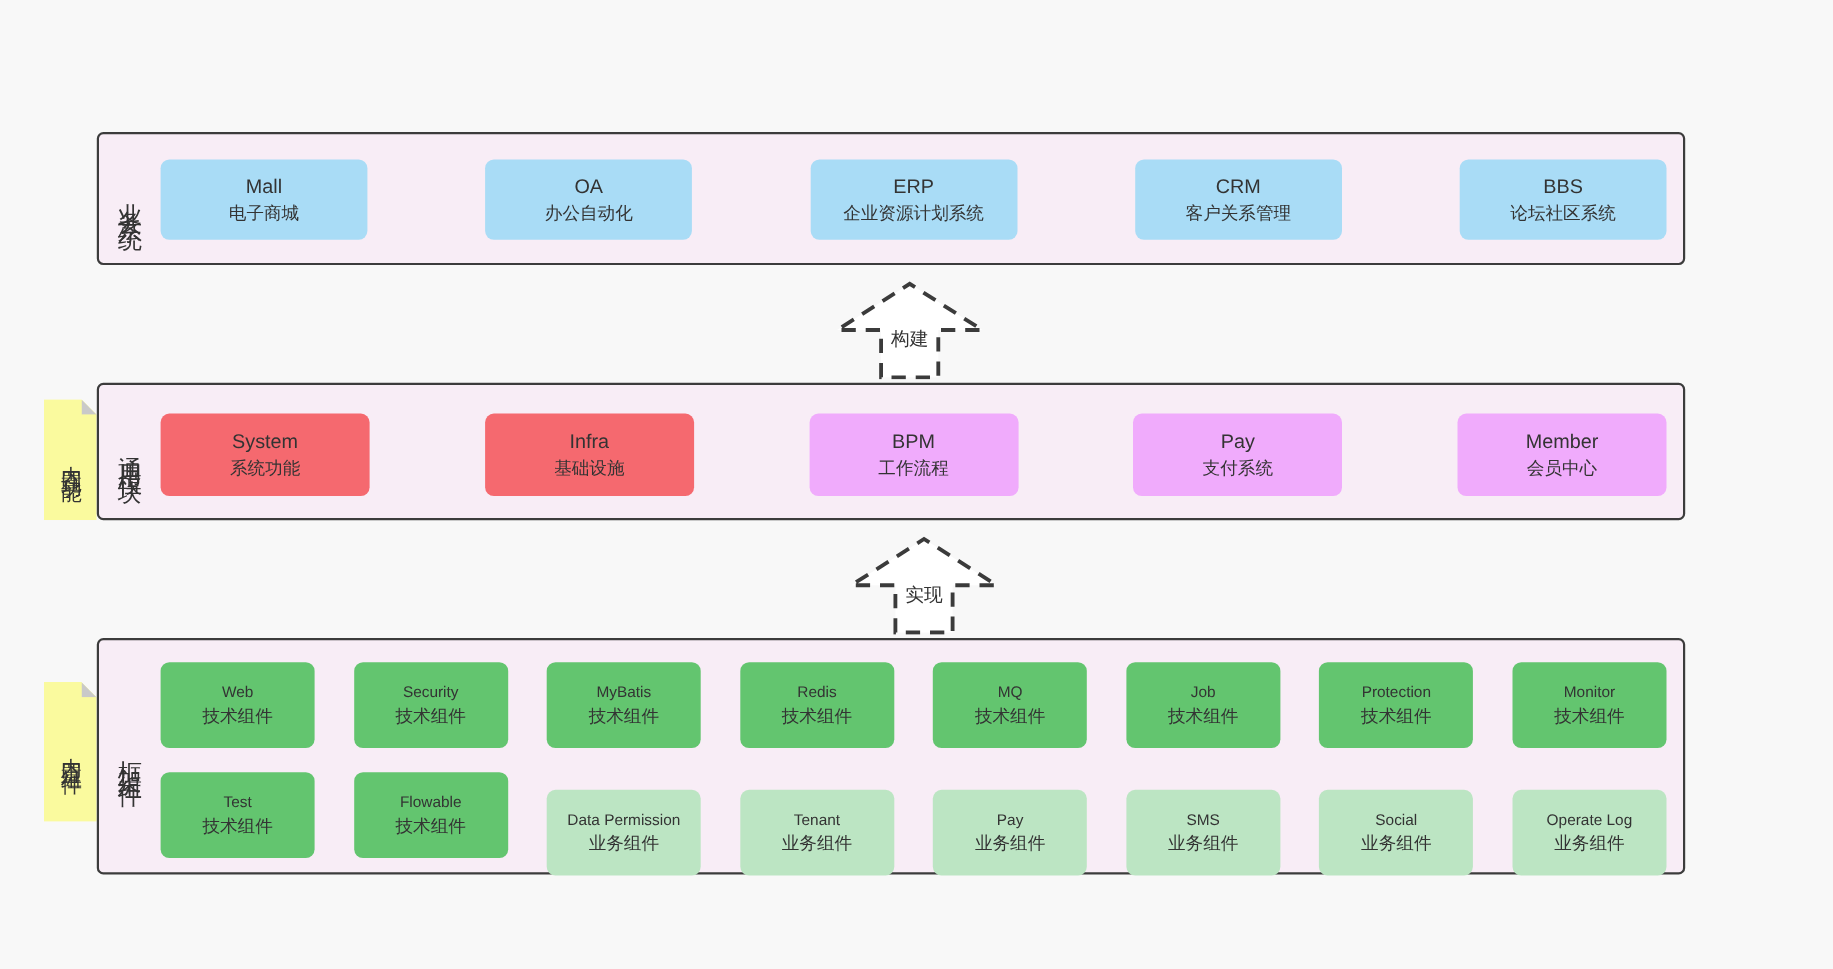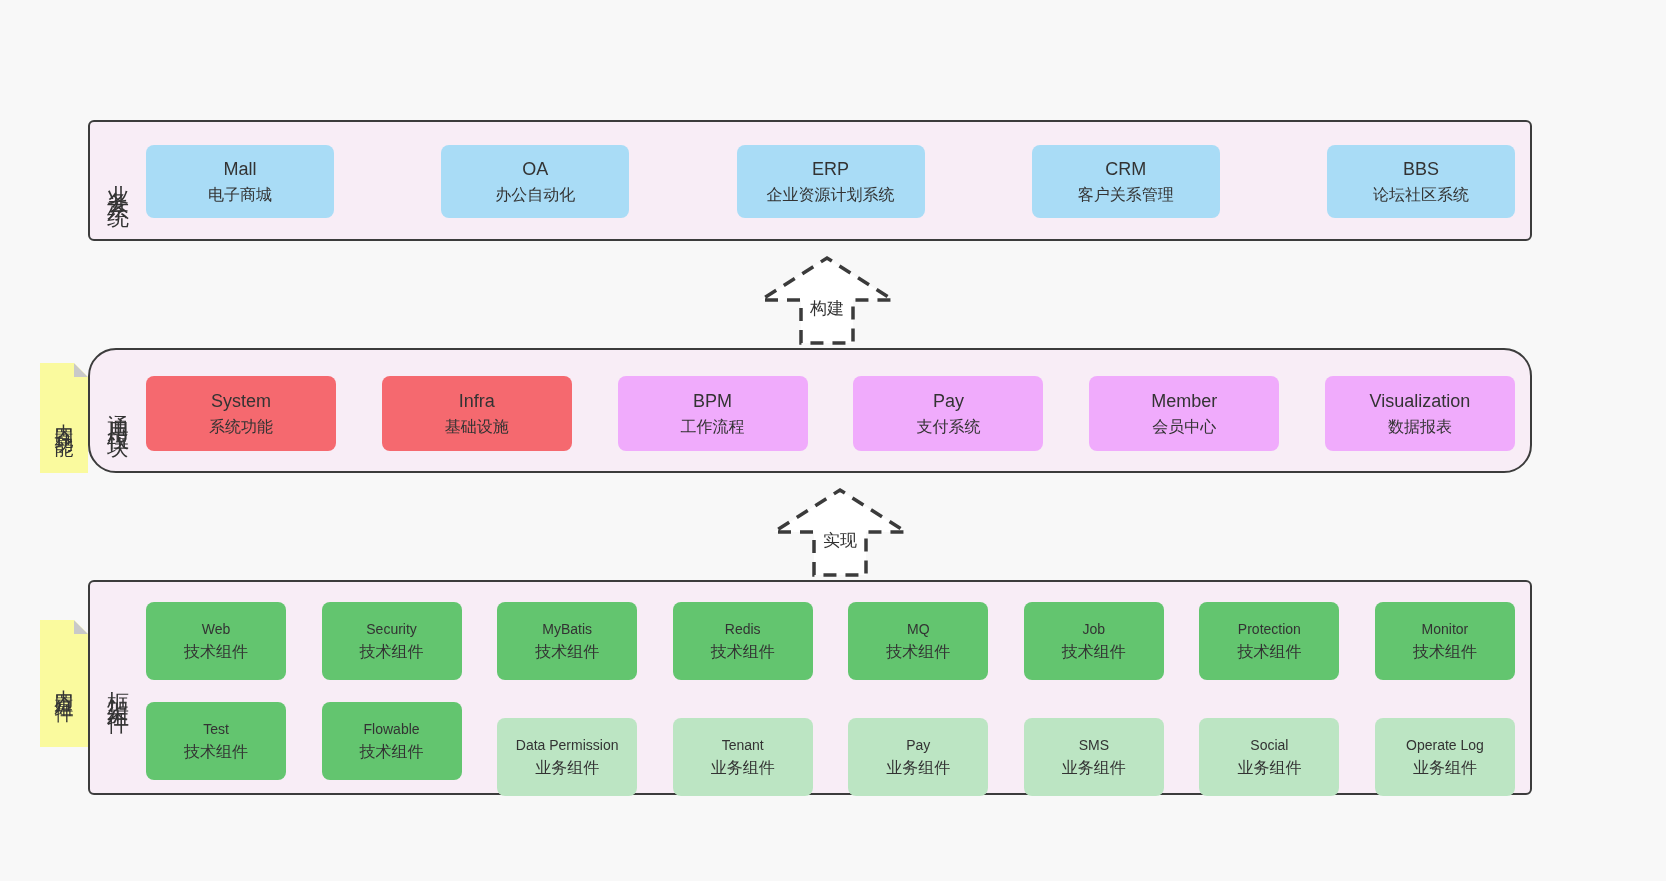--- a/index.html
+++ b/index.html
@@ -8,21 +8,21 @@
     position:relative; width:1666px; height:881px;
     background:#f8f8f8; overflow:hidden;
     font-family:"Liberation Sans","DejaVu Sans",sans-serif; color:#333;
   }
   
   .panel {
     position:absolute; left:88px; width:1444px;
     background:#f8edf6; border:2px solid #3c3c3c; border-radius:6px;
   }
   .panel-business   { top:120px; height:121px; }
-  .panel-modules    { top:348px; height:125px;border-radius:28px; }
+  .panel-modules    { top:348px; height:125px; }
   .panel-components { top:580px; height:215px; }
 
   .v-label {
     position:absolute; left:13px; top:50%; transform:translateY(-50%);
     writing-mode:vertical-rl; text-orientation:upright;
     font-size:22px; letter-spacing:7px; color:#333; white-space:nowrap;
   }
 
   .row {
     position:absolute; left:56px; right:15px;
@@ -139,24 +139,20 @@
         <span class="cn">工作流程</span>
       </div>
       <div class="box pink">
         <span class="en">Pay</span>
         <span class="cn">支付系统</span>
       </div>
       <div class="box pink">
         <span class="en">Member</span>
         <span class="cn">会员中心</span>
       </div>
-      <div class="box pink">
-        <span class="en">Visualization</span>
-        <span class="cn">数据报表</span>
-      </div>
     </div>
   </section>
 
   <svg class="arrow arrow-implement" viewBox="0 0 140 90">
     <path d="M44 88 L44 45 L4 45 L70 3 L136 45 L96 45 L96 88 Z"></path>
     <rect x="49" y="41" width="42" height="24" fill="#ffffff"></rect>
     <text x="70" y="59">实现</text>
   </svg>
 
   <div class="tab tab-components">

